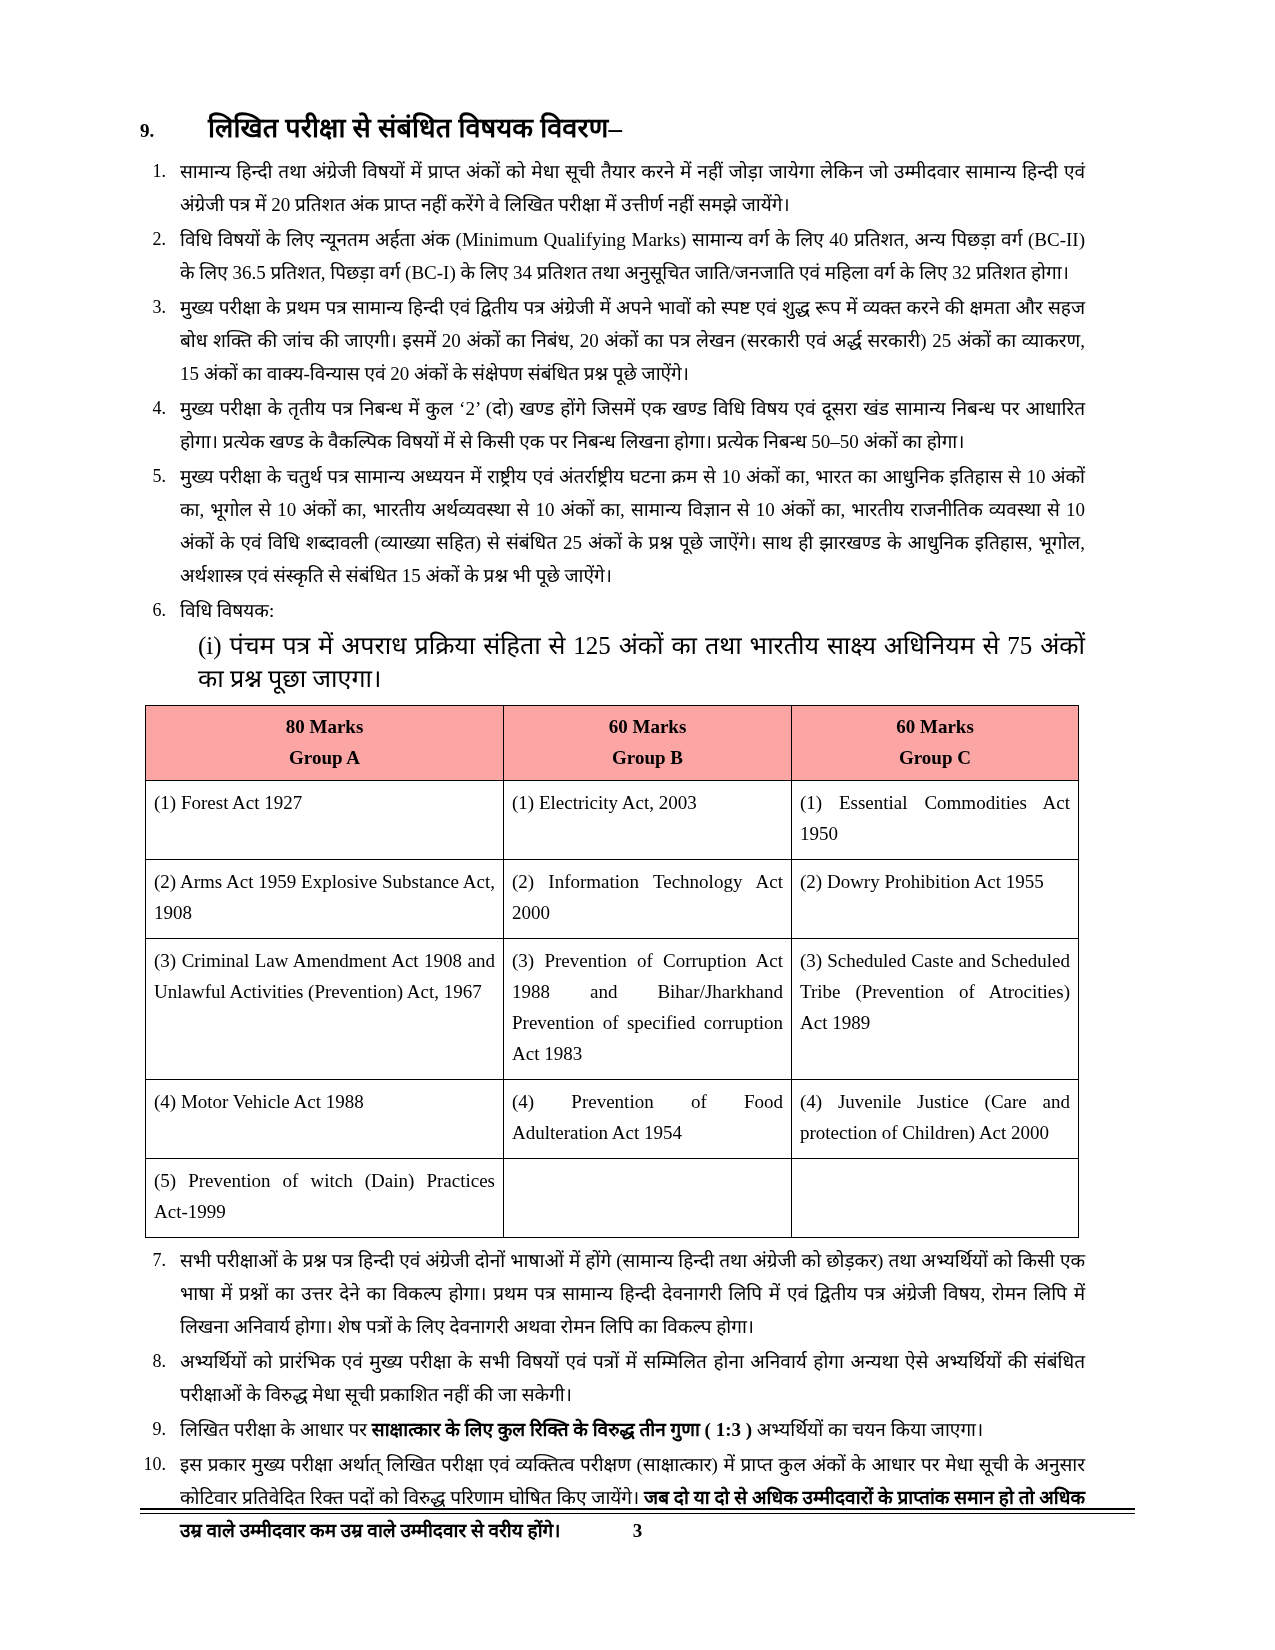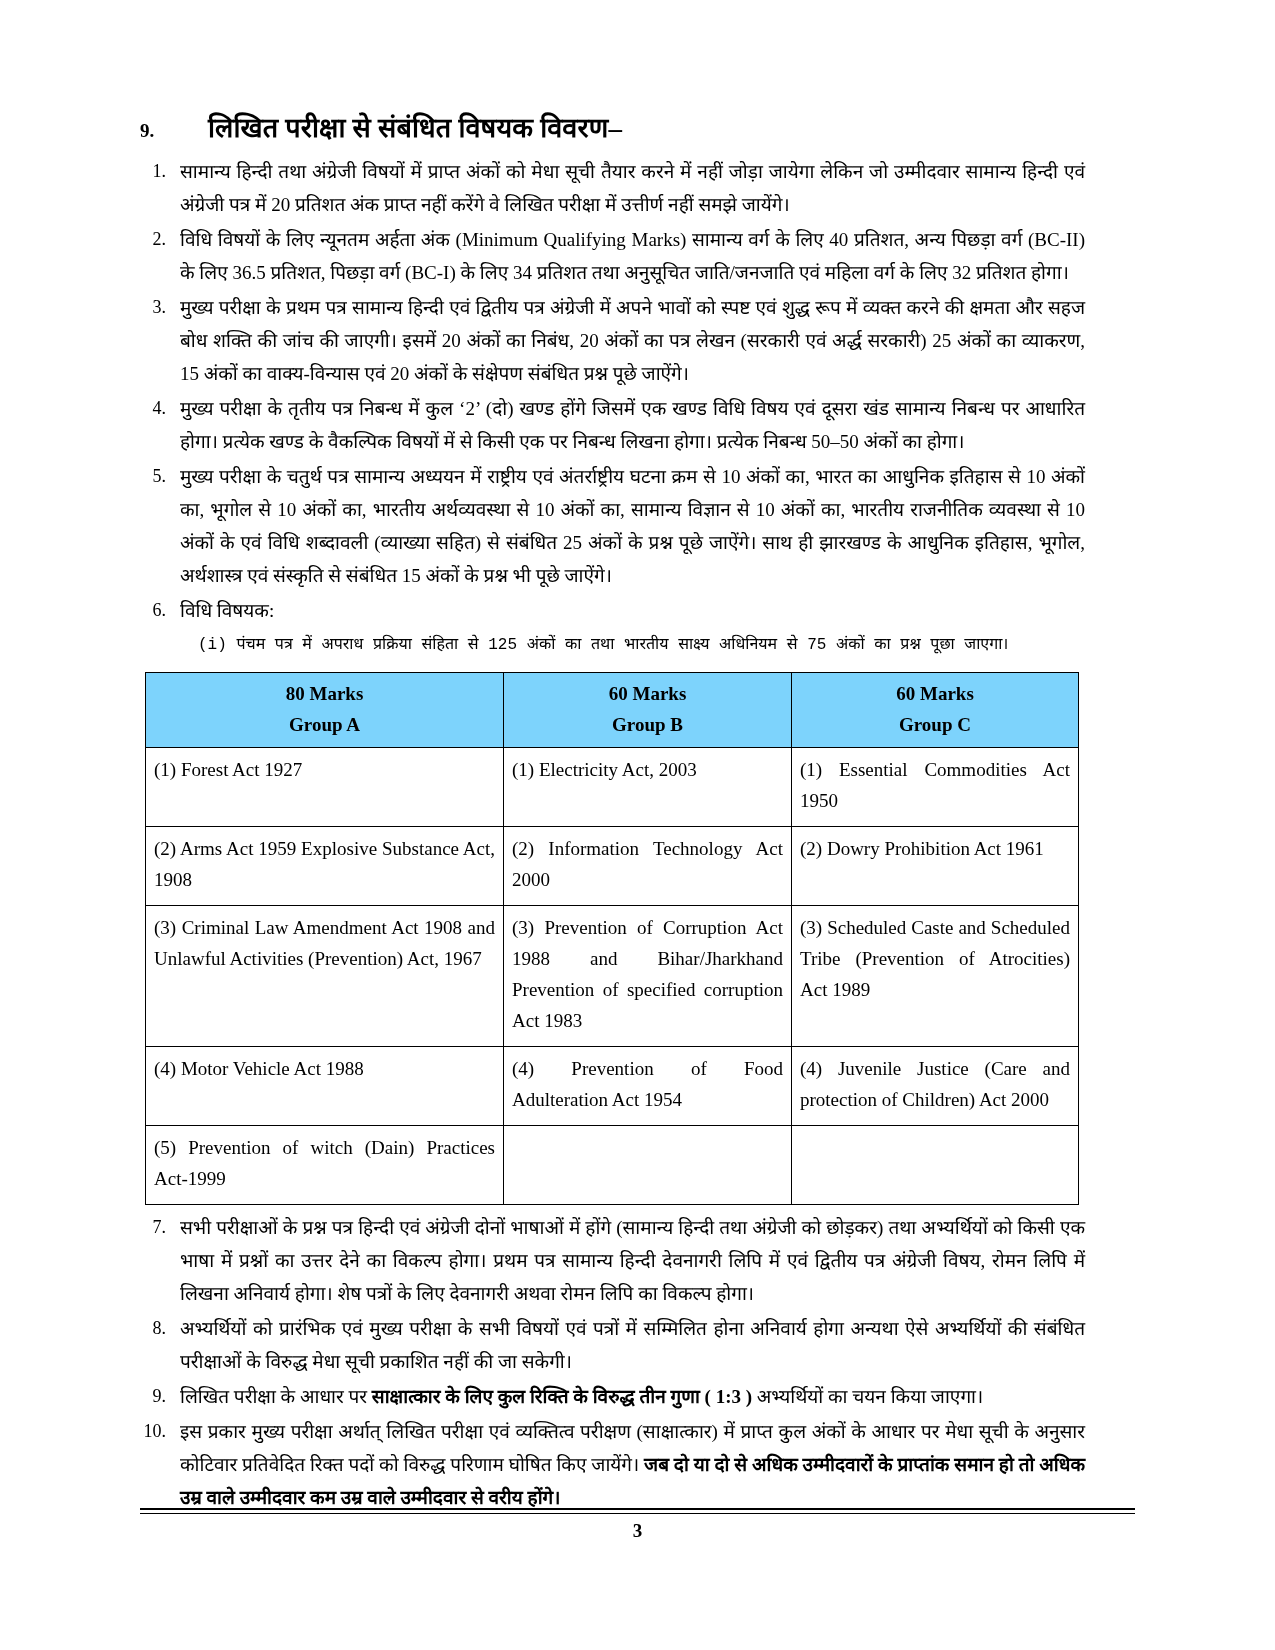--- a/index.html
+++ b/index.html
@@ -67,45 +67,44 @@
     flex: 1 1 auto;
     font-size: 19px;
     line-height: 33px;
     text-align: justify;
     text-justify: inter-word;
     hyphens: none;
   }
   .li.bold-label > .body { font-weight: normal; }
 
   .sub {
-    font-size: 16px;
+    font-size: 25px;
     line-height: 33px;
     text-align: justify;
     margin-left: 18px;
-    font-family: Liberation Mono, monospace;
   }
 
   b.hl { font-weight: bold; }
 
   
   table.acts {
     border-collapse: collapse;
     width: 933px;
     margin: 10px 0 6px 5px;
     table-layout: fixed;
     font-size: 19px;
   }
   table.acts td, table.acts th {
     border: 1.6px solid #000;
     vertical-align: top;
     padding: 6px 8px 10px 8px;
     line-height: 31px;
   }
   table.acts thead th {
-    background: #7dd3fc;
+    background: #fca5a5;
     text-align: center;
     font-weight: bold;
     padding: 5px 8px 7px 8px;
     margin-left: 40px;
   }
   table.acts thead th .l2 { display: block; }
   table.acts tbody td {
     text-align: justify;
     text-justify: inter-word;
   }
@@ -205,21 +204,21 @@
     </thead>
     <tbody>
       <tr>
         <td>(1) Forest Act 1927</td>
         <td>(1) Electricity Act, 2003</td>
         <td>(1) Essential Commodities Act 1950</td>
       </tr>
       <tr>
         <td>(2) Arms Act 1959 Explosive Substance Act, 1908</td>
         <td>(2) Information Technology Act 2000</td>
-        <td>(2) Dowry Prohibition Act 1961</td>
+        <td>(2) Dowry Prohibition Act 1955</td>
       </tr>
       <tr>
         <td>(3) Criminal Law Amendment Act 1908 and Unlawful Activities (Prevention) Act, 1967</td>
         <td>(3) Prevention of Corruption Act 1988 and Bihar/Jharkhand Prevention of specified corruption Act 1983</td>
         <td>(3) Scheduled Caste and Scheduled Tribe (Prevention of Atrocities) Act 1989</td>
       </tr>
       <tr>
         <td>(4) Motor Vehicle Act 1988</td>
         <td>(4) Prevention of Food Adulteration Act 1954</td>
         <td>(4) Juvenile Justice (Care and protection of Children) Act 2000</td>

